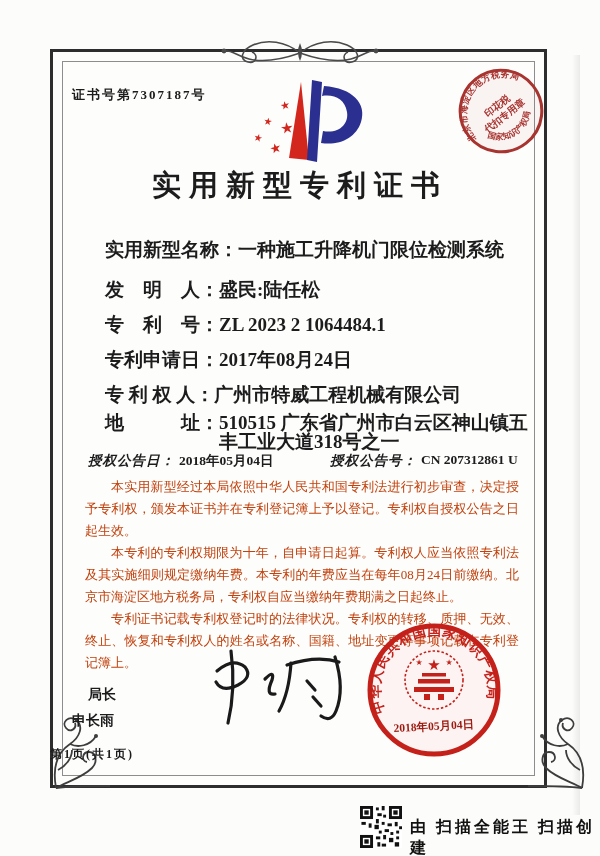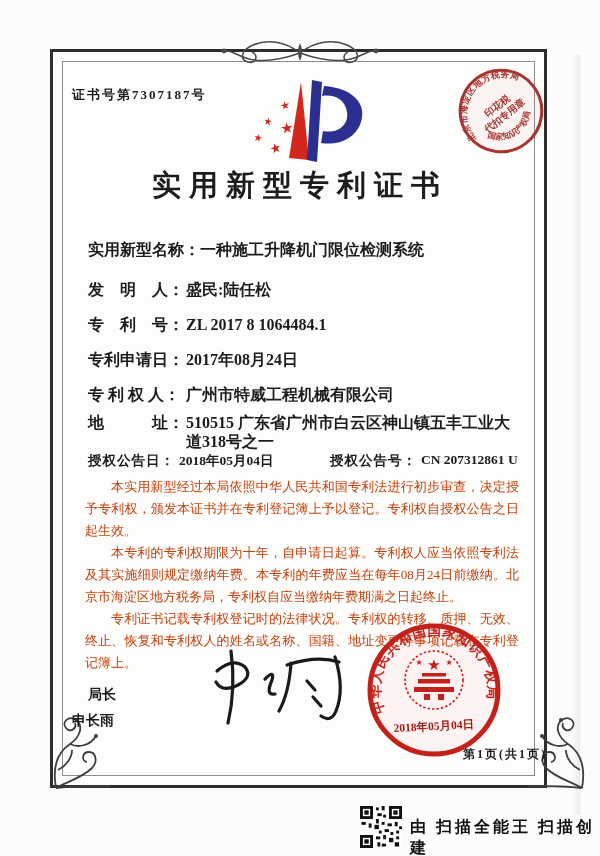--- a/index.html
+++ b/index.html
@@ -10,37 +10,37 @@
          border:3px solid #2d2d2d;box-sizing:border-box;background:#fdfdfc;}
   .frame-inner{position:absolute;inset:9px;border:1px solid #8d8d8d;pointer-events:none;}
   .edge-shadow{position:absolute;top:55px;right:20px;width:8px;height:760px;
                background:linear-gradient(90deg,rgba(0,0,0,0),rgba(0,0,0,0.07));}
   
   .cert-no{position:absolute;left:72px;top:86px;font-size:13px;font-weight:700;letter-spacing:2px;}
   .logo{position:absolute;left:243px;top:76px;width:132px;height:92px;}
   .title{position:absolute;left:0;top:166px;width:600px;text-align:center;
          font-size:29px;font-weight:700;letter-spacing:8px;}
   
-  .row{position:absolute;left:88px;width:436px;display:flex;font-size:16px;
+  .row{position:absolute;left:105px;width:436px;display:flex;font-size:19px;
        font-weight:700;line-height:19px;}
   .row .lbl{flex:0 0 98px;white-space:pre;}
   .row .val{flex:1;max-width:332px;}
   .grant-left{position:absolute;left:88px;top:452px;display:flex;font-size:13.5px;font-weight:700;}
   .grant-right{position:absolute;left:330px;top:452px;display:flex;font-size:13.5px;font-weight:700;}
-  .grant-left .lbl,.grant-right .lbl{white-space:pre;margin-right:4px;letter-spacing:1px;}
+  .grant-left .lbl,.grant-right .lbl{white-space:pre;margin-right:4px;letter-spacing:1px;font-style:italic;}
   
   .paras{position:absolute;left:85px;top:476px;width:434px;}
   .paras p{margin:0;font-size:13px;line-height:22px;text-align:justify;
            text-indent:2em;font-weight:500;color:#c2410c;}
   
   .signer-title{position:absolute;left:88px;top:686px;font-size:14px;font-weight:700;}
   .signer-name{position:absolute;left:72px;top:712px;font-size:14px;font-weight:700;}
   .signature{position:absolute;left:195px;top:643px;width:158px;height:88px;}
   .seal{position:absolute;left:362px;top:618px;width:144px;height:144px;}
-  .page-info{position:absolute;left:50px;top:746px;width:497px;text-align:right;
+  .page-info{position:absolute;left:50px;top:746px;width:497px;text-align:left;
              font-size:12px;font-weight:600;letter-spacing:2px;}
   
   .ornament-top{position:absolute;left:215px;top:33px;width:170px;height:36px;}
   .corner-left{position:absolute;left:44px;top:700px;width:74px;height:90px;}
   .corner-right{position:absolute;left:520px;top:700px;width:74px;height:90px;transform:scaleX(-1);}
   .tax-stamp{position:absolute;left:450px;top:60px;width:102px;height:102px;transform:rotate(-38deg);}
   
   .footer-qr{position:absolute;left:360px;top:806px;width:42px;height:42px;}
   .scan-text{position:absolute;left:410px;top:817px;font-size:16px;font-weight:700;
              letter-spacing:3px;color:#111;font-family:"Liberation Serif","DejaVu Serif",serif;}
@@ -124,21 +124,21 @@
   <div class="row" style="top:240px">
     <span class="lbl">实用新型名称：</span>
     <span class="val">一种施工升降机门限位检测系统</span>
   </div>
   <div class="row" style="top:280px">
     <span class="lbl">发　明　人：</span>
     <span class="val">盛民:陆任松</span>
   </div>
   <div class="row" style="top:315px">
     <span class="lbl">专　利　号：</span>
-    <span class="val">ZL 2017 8 1064484.1</span>
+    <span class="val">ZL 2023 2 1064484.1</span>
   </div>
   <div class="row" style="top:350px">
     <span class="lbl">专利申请日：</span>
     <span class="val">2017年08月24日</span>
   </div>
   <div class="row" style="top:385px">
     <span class="lbl">专 利 权 人：</span>
     <span class="val">广州市特威工程机械有限公司</span>
   </div>
   <div class="row" style="top:413px">

